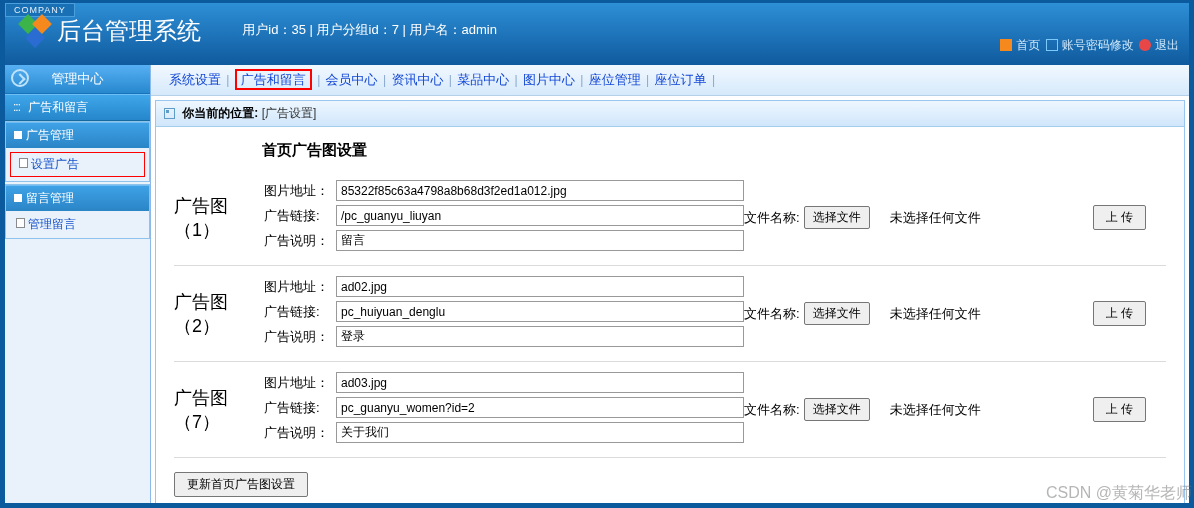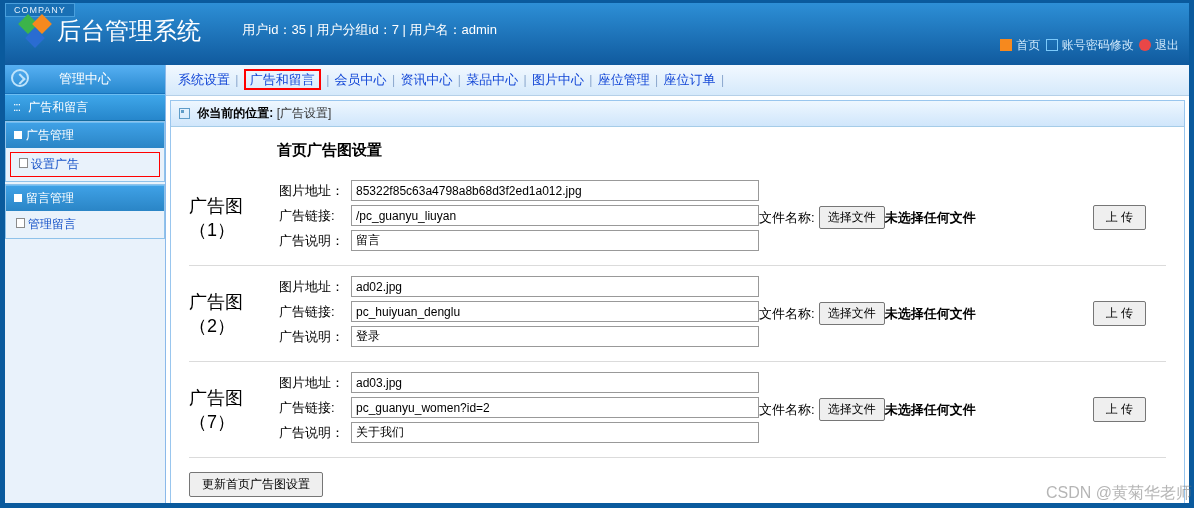--- a/index.html
+++ b/index.html
@@ -16,36 +16,36 @@
     .user-info { color: #fff; display: inline-block; margin-left: 22px; font-size: 13px; vertical-align: bottom; padding-bottom: 16px; }
     .top-actions { position: absolute; right: 10px; top: 34px; color:#cfe8fb; font-size: 12px; }
     .top-actions span { margin-left: 2px; cursor:pointer; }
     .ta-icon { display:inline-block; width:12px; height:12px; margin-right:2px; vertical-align:-2px; }
     .home-ic { background: #f6891e; }
     .acct-ic { border:1px solid #7ccafb; }
     .exit-ic { background:#e94747; border-radius:50%;}
     
     .frame-rail { border-left:5px solid #0a5a9d; border-right:5px solid #0a5a9d; border-bottom:5px solid #0a5a9d; height: 443px; display:flex; }
     
-    .left-col { width: 161px; background: linear-gradient(#e9f2fb, #e9f2fb); border-right: 1px solid #8ab9ea; }
+    .left-col { width: 146px; background: linear-gradient(#e9f2fb, #e9f2fb); border-right: 1px solid #8ab9ea; }
     .mc-head { background: linear-gradient(#57b0f3, #2788ce); color:#fff; text-align:center; padding: 5px 0; font-size:13px; position:relative; border-bottom:1px solid #1773bc;}
     .mc-toggle { position:absolute; left:6px; top:4px; width:18px; height:18px; border-radius:50%; border:2px solid #bee3fb; }
     .mc-toggle::after{content:''; position:absolute; width:6px;height:6px;border-right:2px solid #bee3fb;border-bottom:2px solid #bee3fb; transform:rotate(-45deg); top:4px; left:3px;}
     .cat-head { background: linear-gradient(#3fa7ea, #2686cb); color:#fff; padding: 4px 8px; font-size:12px; border-top:1px solid #6dbef2; border-bottom:1px solid #156b9e;}
     .cat-dots{ display:inline-block; width:12px; letter-spacing:-1px;}
     .section-hd { background: linear-gradient(#3fa1e6, #2a85c6); color:#fff; padding: 4px 8px; font-size:12px; border-top:1px solid #6fbdf2;}
     .sq { display:inline-block; width:8px; height:8px; background:#fff; margin-right:4px;}
     .menu-item { padding: 5px 6px 5px 22px; color:#1753c8; cursor:pointer; position:relative;}
     .menu-item::before { content:''; position:absolute; left:10px; top:7px; width:7px;height:8px; border:1px solid #8b8b8b; background:#fff;}
     .menu-item.active { border:1px solid red; margin:4px 4px; padding: 3px 4px 3px 20px;}
     .menu-item.active::before{ left:8px; top:5px;}
     .box { border:1px solid #8fc2ea; margin: 0 0 0 0;}
     
     .right-col { flex:1; background:#fff; display:flex; flex-direction:column; overflow:hidden;}
-    .nav-strip { background: linear-gradient(#f2f8ff, #d5e9fb); border-bottom: 1px solid #b5d0e8; padding: 6px 12px; }
+    .nav-strip { background: linear-gradient(#f2f8ff, #d5e9fb); border-bottom: 1px solid #b5d0e8; padding: 6px 18px; }
     .nav-strip a { color: #1347d6; font-size: 13px; text-decoration:none; cursor:pointer;}
     .nav-strip .sep { color:#8aa7cd; margin: 0 2px;}
     .nav-active { border: 2px solid red; padding: 1px 4px;}
     
     .content-wrap { padding: 4px; flex:1; overflow:auto; position:relative;}
     .panel { border:1px solid #99c6ee; }
     .breadcrumb { background: linear-gradient(#eef7ff, #d0e6fb); border-bottom:1px solid #a5cce8; padding: 4px 8px; font-size:12px;}
     .bc-icon { display:inline-block; width:11px; height:11px; border:1px solid #5f9cc8; margin-right:4px; vertical-align:-2px; position:relative;}
     .bc-icon::after{content:'';position:absolute;width:3px;height:3px;background:#5f9cc8;top:1px;left:1px;}
     .bc-bold{font-weight:bold;}
@@ -55,21 +55,21 @@
     .page-sub { font-size: 15px; font-weight:bold; padding: 4px 0 10px 88px;}
     .ad-block { display:flex; align-items:center; border-bottom:1px solid #dbdbdb; padding: 10px 0;}
     .ad-label { width: 90px; font-size:18px;}
     .fields { width: 480px;}
     .frow { display:flex; align-items:center; margin-bottom: 4px;}
     .flabel { width: 72px; text-align:left; font-size:13px;}
     .finput { flex:1; border:1px solid #999; padding: 2px 4px; font-size:12px; height:21px;}
     .file-area { display:flex; align-items:center; font-size:13px;}
     .file-lbl { margin-right:4px;text-align:center;}
     .file-btn { background:#efefef; border:1px solid #767676; padding:2px 8px; font-size:12px; cursor:pointer; border-radius:2px;}
-    .file-txt { margin-left:0;font-weight:bold;}
+    .file-txt { margin-left:20px;}
     .upload-col { margin-left:auto; padding-right:20px;}
     .upload-btn, .update-btn { background:#efefef; border:1px solid #767676; padding: 3px 12px; cursor:pointer; font-size:12px; border-radius:2px;}
     .update-row { padding: 14px 0 0 0;}
     .footer-qq { padding: 14px 0 4px 0; color:#888; font-size:12px;}
     
     .watermark { position:absolute; right: 2px; bottom: 4px; color: rgba(120,120,120,0.55); font-size: 16px;}
   </style>
 </head>
 <body>
 

